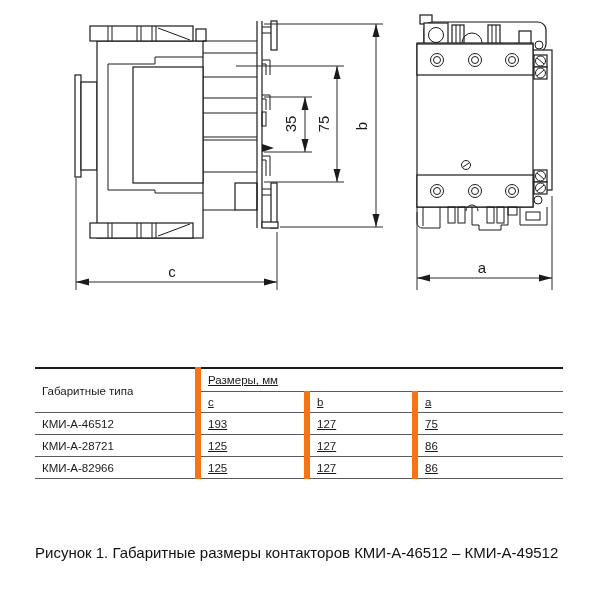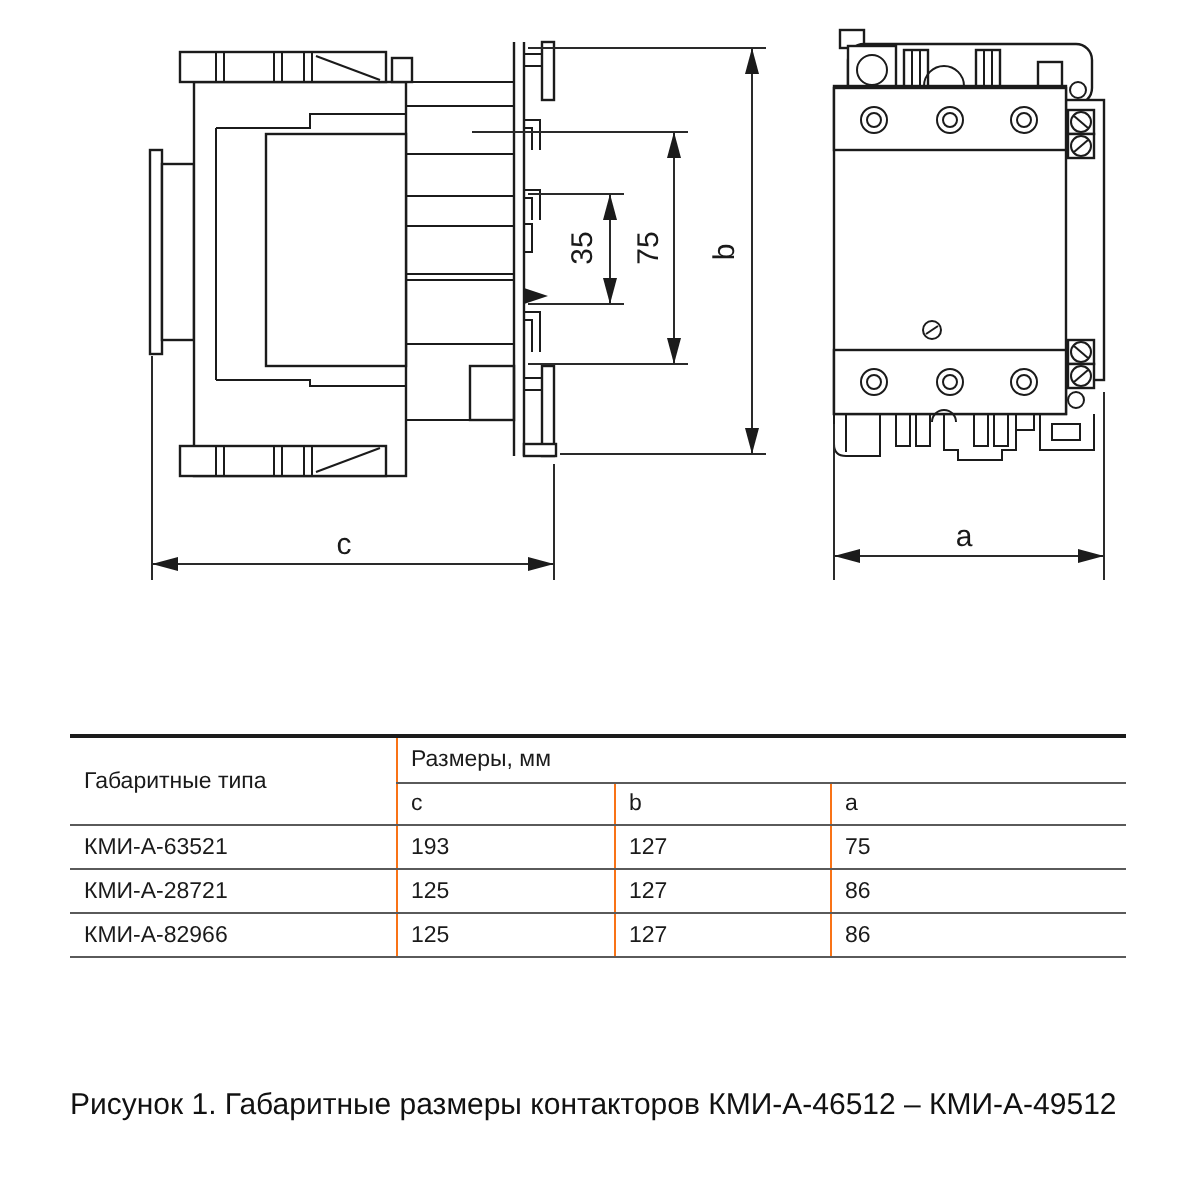--- a/index.html
+++ b/index.html
@@ -11,21 +11,21 @@
   svg .thin{stroke:#1b1b1b;stroke-width:1;fill:none;}
   svg .dim{stroke:#2a2a2a;stroke-width:1;fill:none;}
   svg .arr{fill:#1b1b1b;stroke:none;}
   svg text{font-family:"Liberation Sans",sans-serif;font-size:15px;fill:#1a1a1a;}
 
   #dim-table{position:absolute;left:35px;top:367px;width:528px;border-collapse:collapse;
              font-size:11.5px;color:#1a1a1a;table-layout:fixed;}
   #dim-table{border-top:2px solid #1b1b1b;}
   #dim-table td{border-bottom:1px solid #5a5a5a;padding:4px 7px;vertical-align:middle;
                 white-space:nowrap;overflow:hidden;}
-  #dim-table td.vline{border-left:1px solid #f97316;}
+  #dim-table td.vline{border-left:6px solid #f97316;text-decoration:underline;}
   #dim-table tr.hdr td{height:14px;}
   #dim-table tr.sub td{height:10px;}
   #dim-table tr.data td{height:13px;}
 
   #caption{position:absolute;left:35px;top:544px;font-size:15px;color:#111;}
 </style>
 </head>
 <body>
 
 <div id="canvas">
@@ -224,21 +224,21 @@
         <tr class="hdr">
       <td rowspan="2">Габаритные типа</td>
       <td colspan="3" class="vline">Размеры, мм</td>
     </tr>
     <tr class="sub">
       <td class="vline">c</td>
       <td class="vline">b</td>
       <td class="vline">a</td>
     </tr>
     <tr class="data">
-      <td>КМИ-А-63521</td>
+      <td>КМИ-А-46512</td>
       <td class="vline">193</td>
       <td class="vline">127</td>
       <td class="vline">75</td>
     </tr>
     <tr class="data">
       <td>КМИ-А-28721</td>
       <td class="vline">125</td>
       <td class="vline">127</td>
       <td class="vline">86</td>
     </tr>

